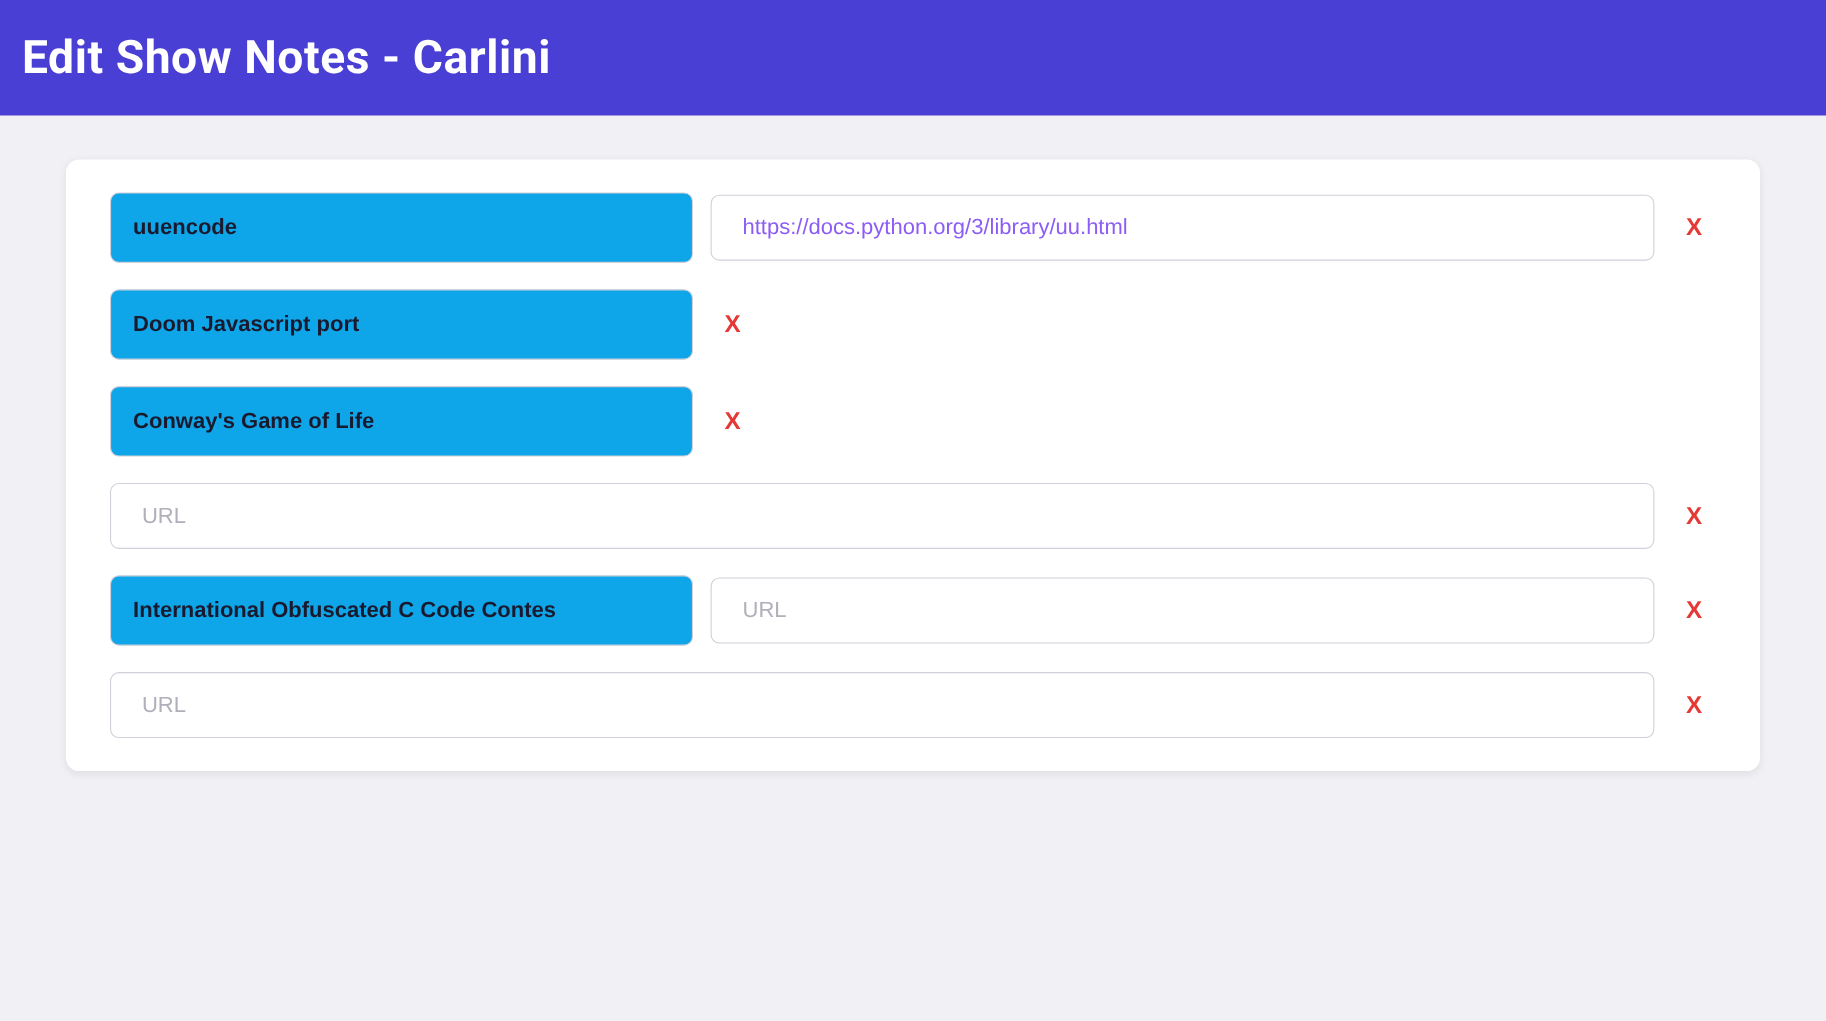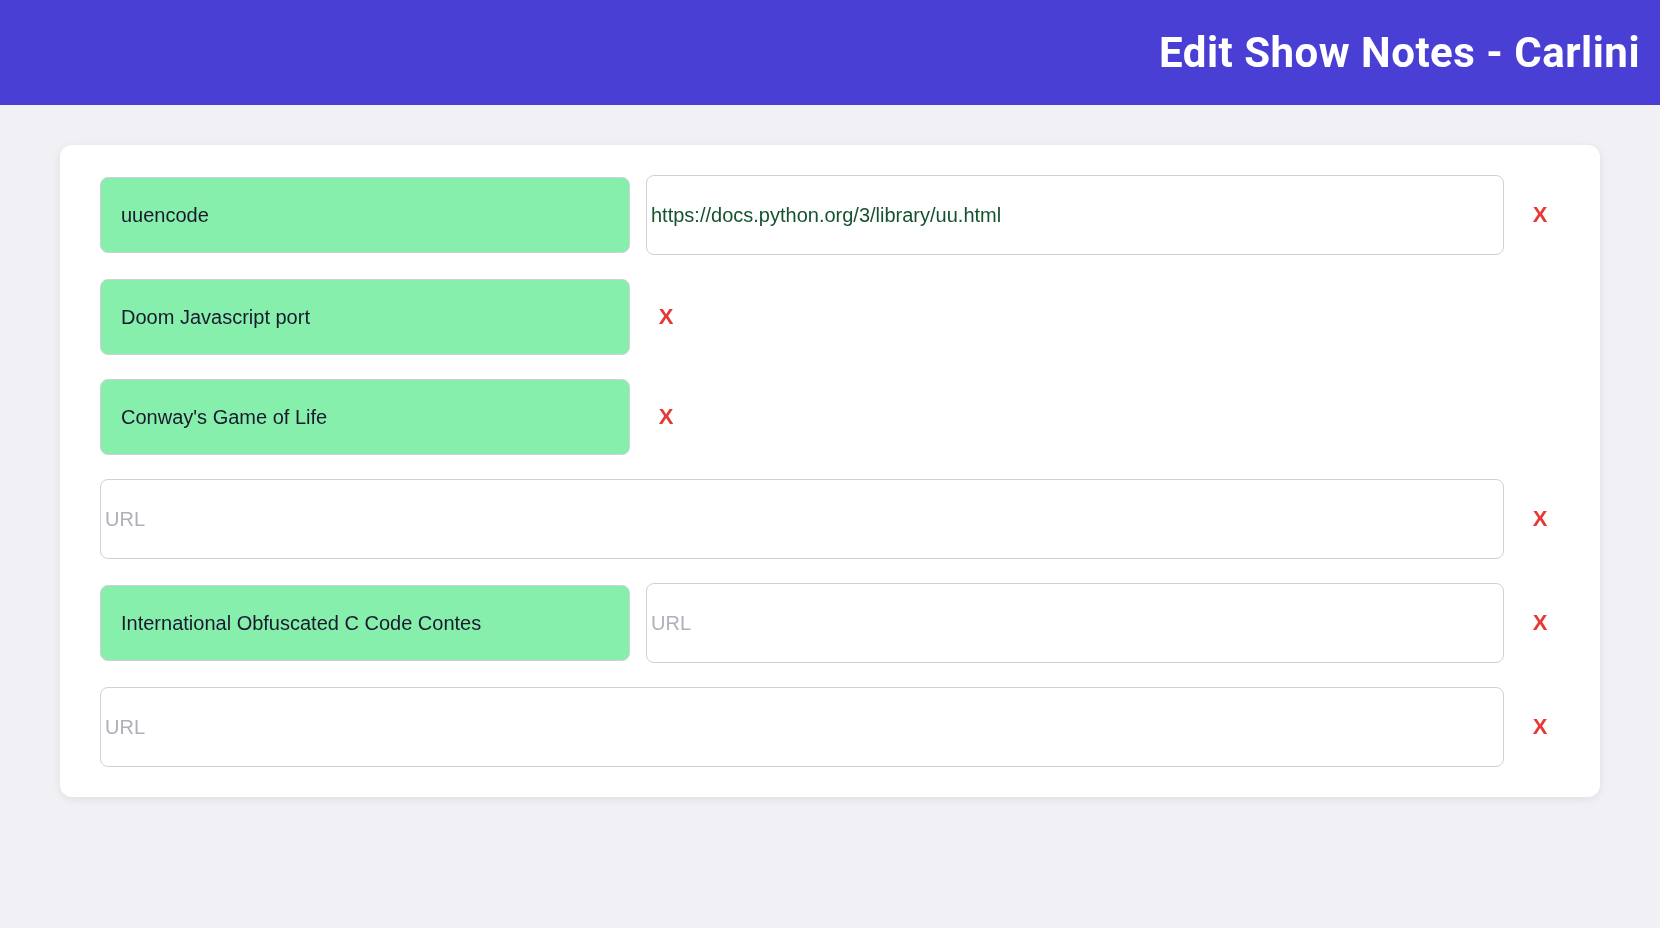--- a/index.html
+++ b/index.html
@@ -11,21 +11,21 @@
     body {
       font-family: -apple-system, BlinkMacSystemFont, 'Segoe UI', Roboto, Helvetica, Arial, sans-serif;
       background-color: #f0f0f5;
       width: 1660px;
       min-height: 928px;
     }
 
     .header {
       background-color: #4a3fd4;
       padding: 28px 20px;
-      text-align: right;
+      text-align: left;
     }
 
     .header-title {
       color: #ffffff;
       font-size: 42px;
       font-weight: 700;
       letter-spacing: 0.5px;
     }
 
     .content {
@@ -45,38 +45,39 @@
       gap: 16px;
       margin-bottom: 24px;
     }
 
     .row:last-child {
       margin-bottom: 0;
     }
 
     .input-name {
       flex: 0 0 530px;
-      height: 76px;
+      height: 64px;
       border: 1.5px solid #d0d0d8;
       border-radius: 8px;
       padding: 0 20px;
       font-size: 20px;
       color: #1a1a2e;
-      background: #86efac;
+      background: #0ea5e9;
       outline: none;
+      font-weight: bold;
     }
 
     .input-url {
       flex: 1;
-      height: 80px;
+      height: 60px;
       border: 1.5px solid #d0d0d8;
       border-radius: 8px;
-      padding: 0 4px;
+      padding: 0 28px;
       font-size: 20px;
-      color: #14532d;
+      color: #8b5cf6;
       background: #fff;
       outline: none;
     }
 
     .input-url::placeholder {
       color: #b0b0bb;
     }
 
     .delete-btn {
       flex: 0 0 40px;

